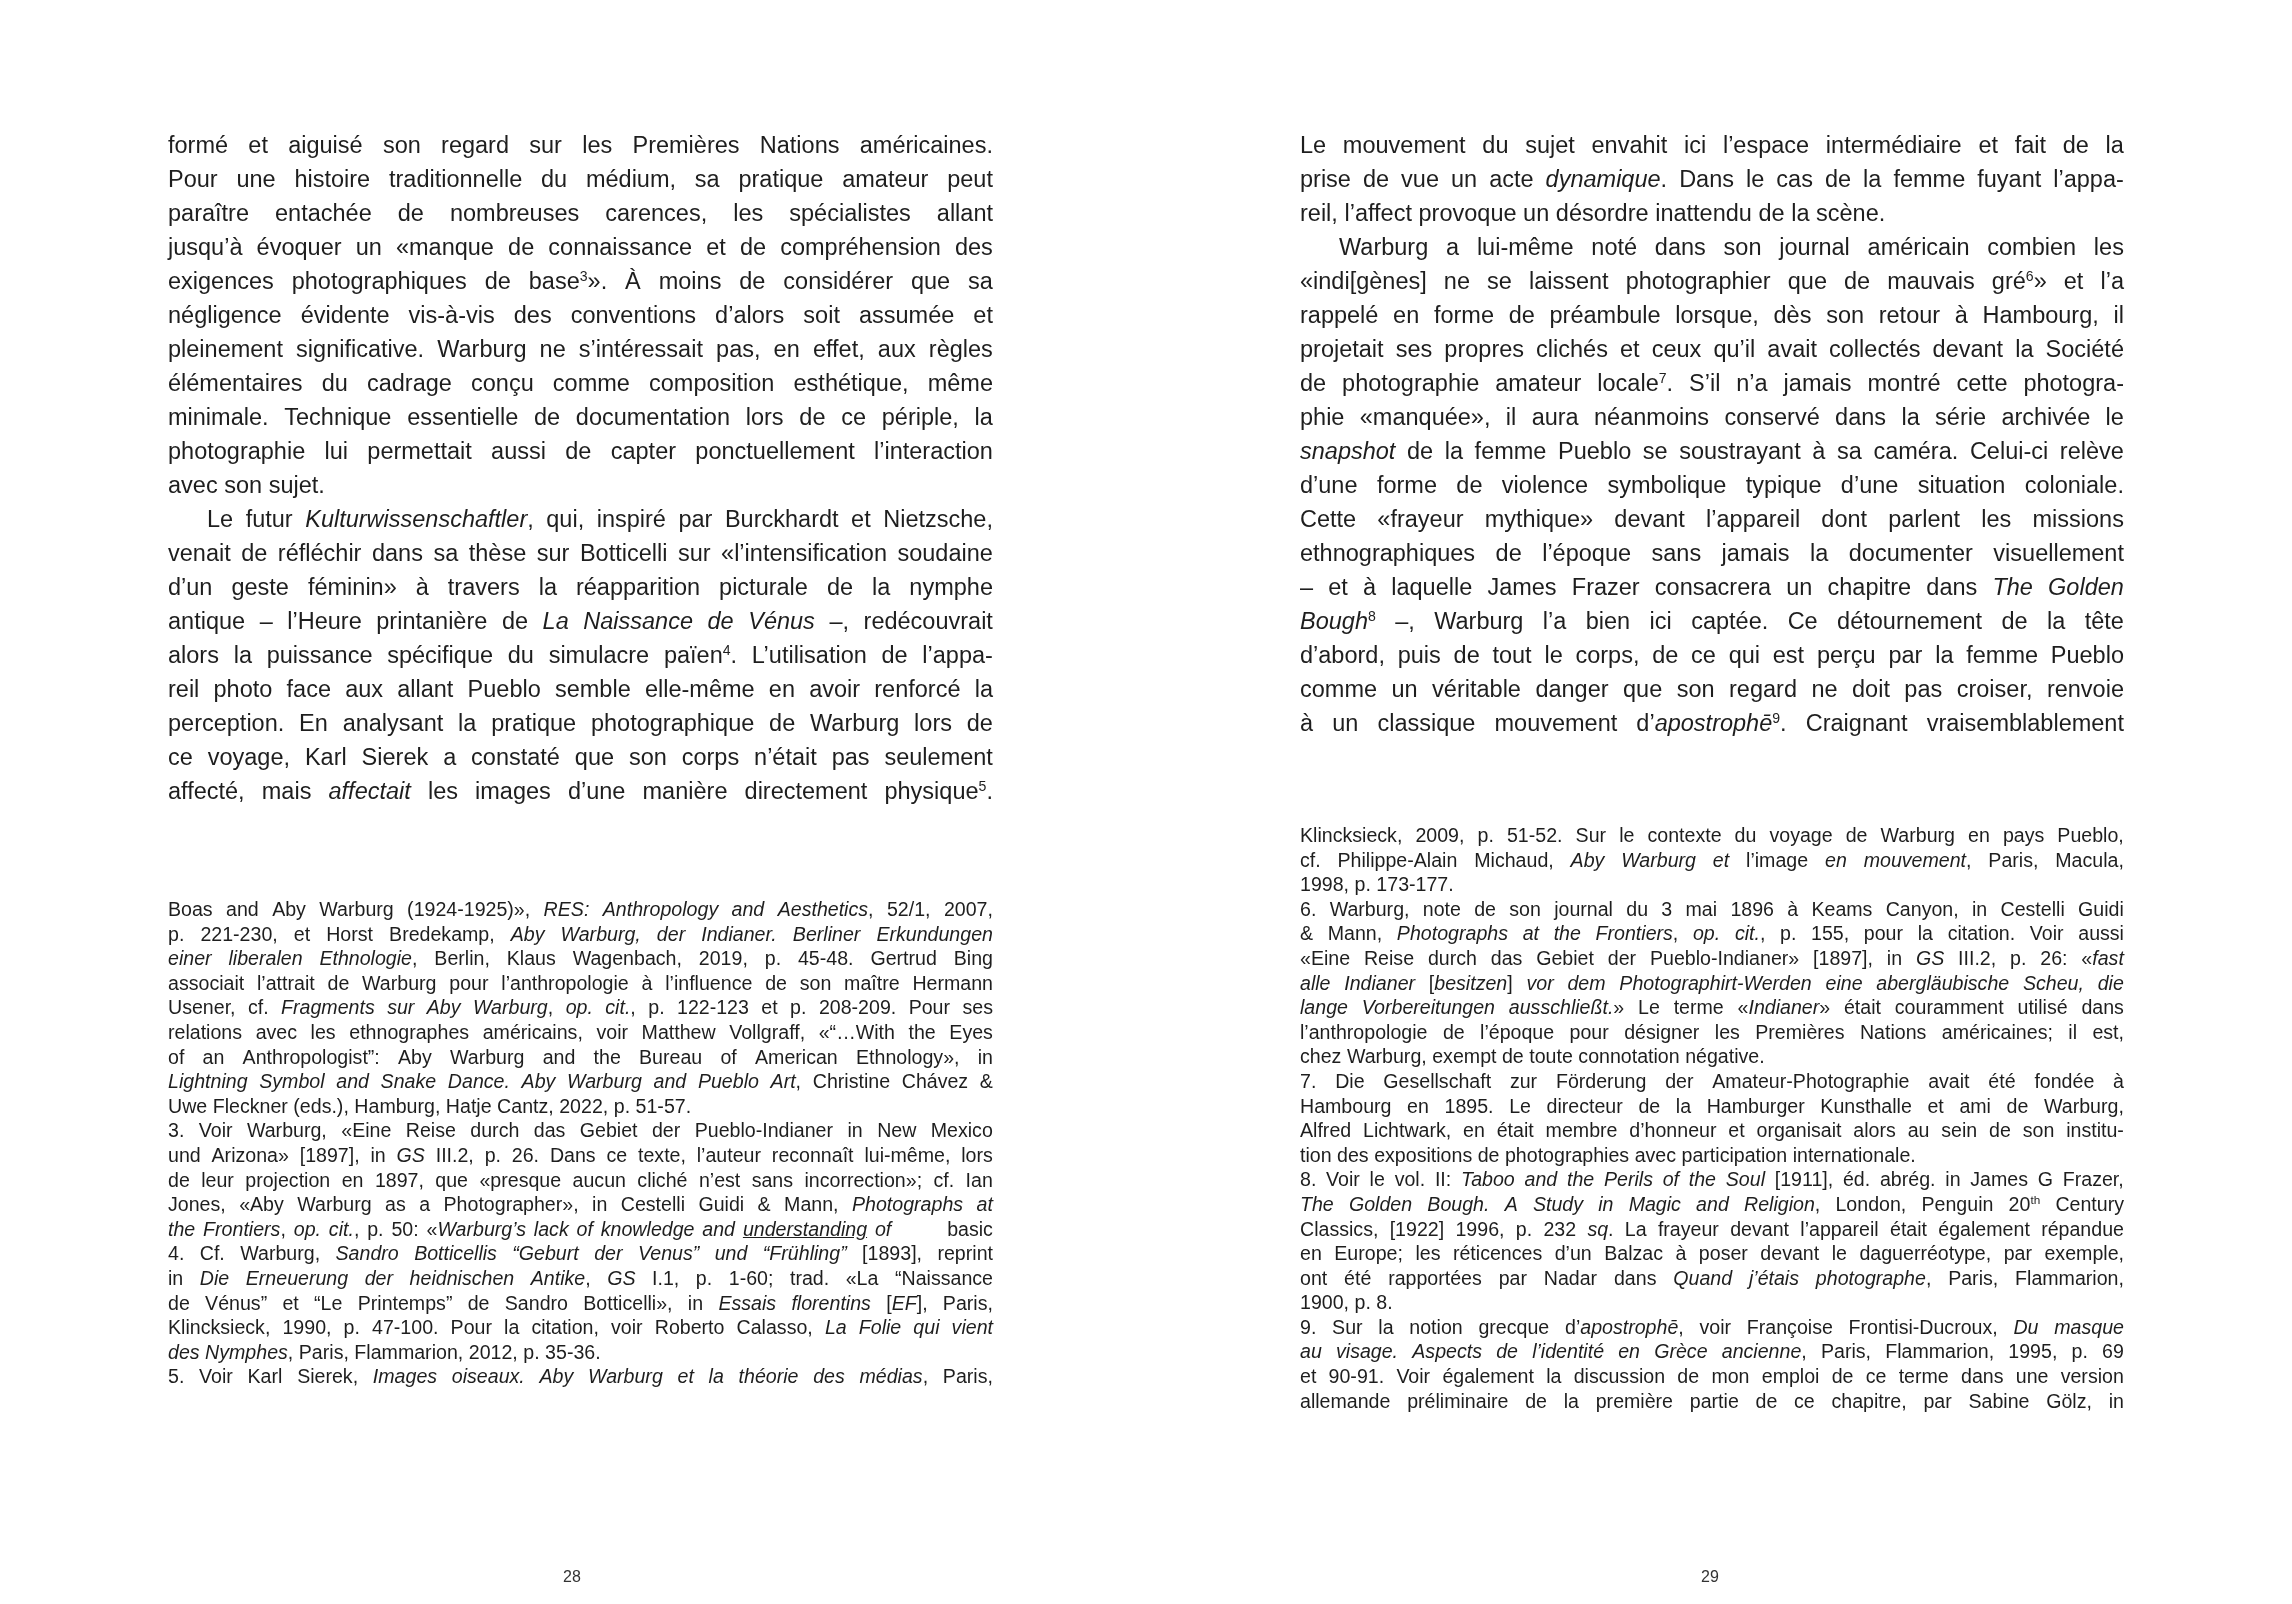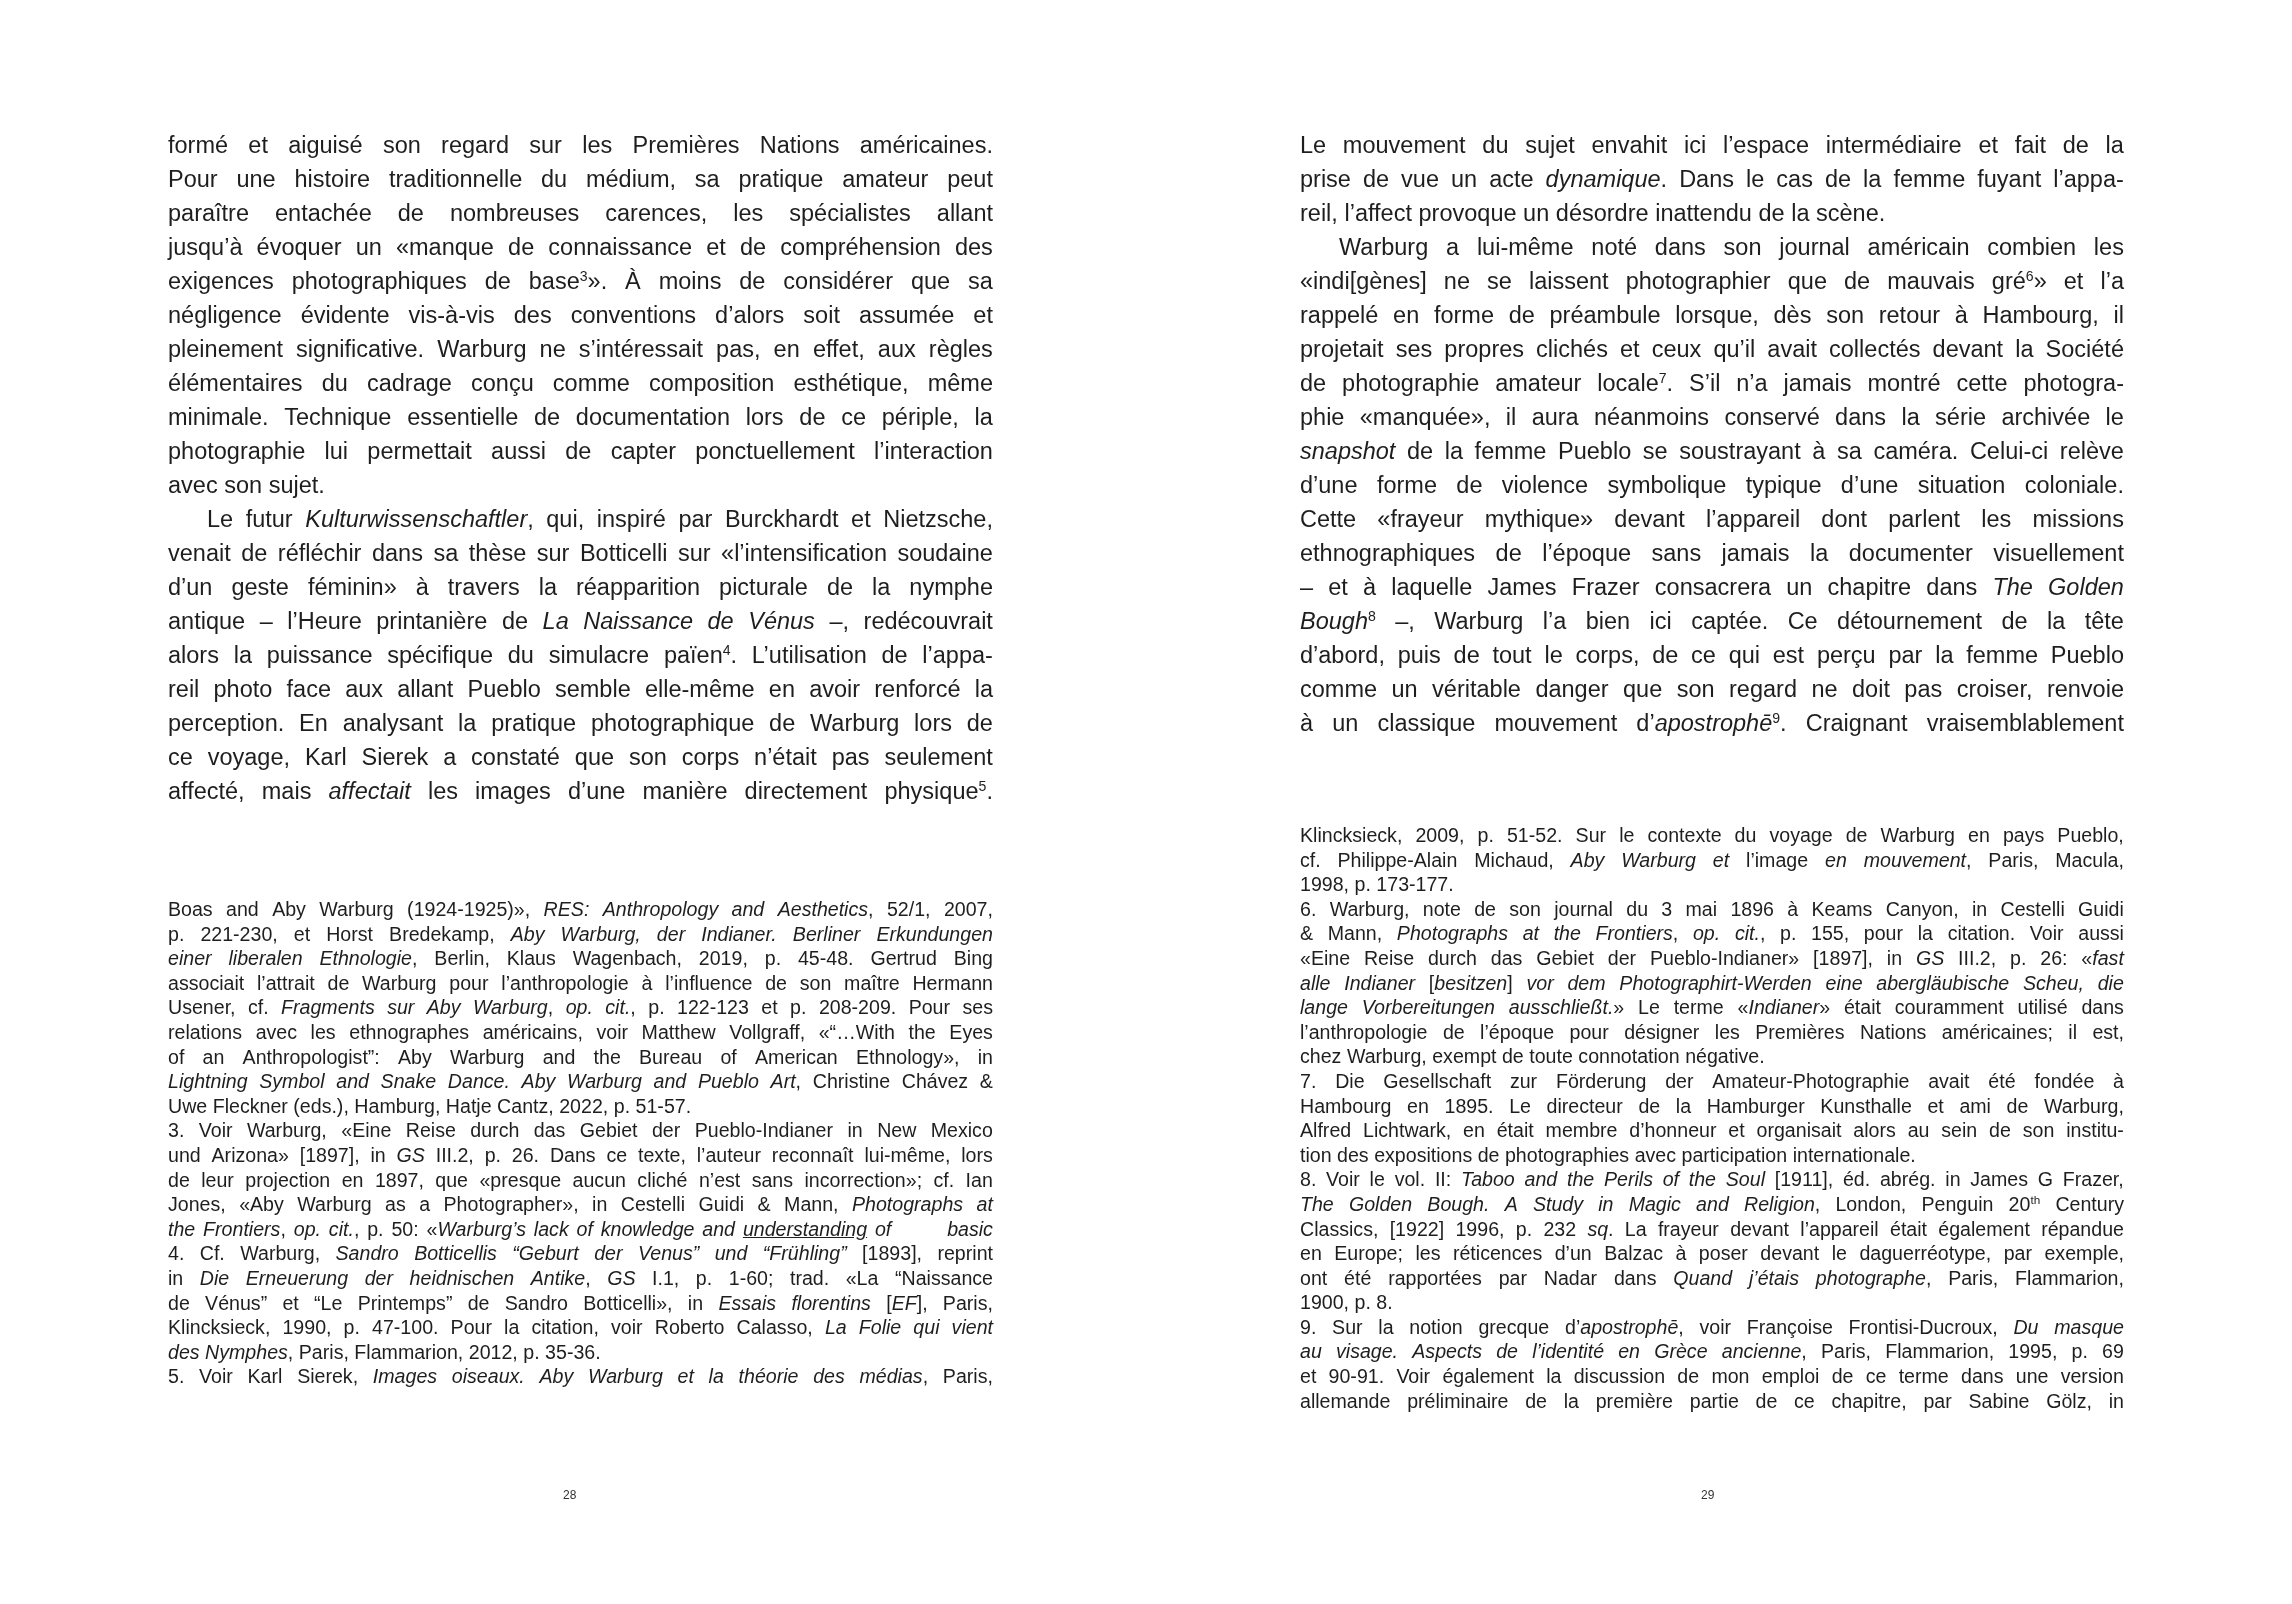--- a/index.html
+++ b/index.html
@@ -7,21 +7,21 @@
          font-family: "Liberation Sans", "DejaVu Sans", sans-serif; color: #1e1e1e; }
   .page { position: absolute; top: 0; height: 1604px; }
   .page-left { left: 0; width: 1146px; }
   .page-right { left: 1146px; width: 1146px; }
   .col { position: absolute; }
   .page-left .col { left: 168px; width: 825px; }
   .page-right .col { left: 154px; width: 824px; }
   .body-text { top: 128px; font-size: 23.5px; line-height: 34px; }
   .fn-left { top: 897px; font-size: 19.6px; line-height: 24.6px; }
   .fn-right { top: 823px; font-size: 19.6px; line-height: 24.6px; }
-  .folio { position: absolute; top: 1488px; font-size: 12px; color: #333; }
+  .folio { position: absolute; top: 1568px; font-size: 16px; color: #333; }
   .page-left .folio { left: 563px; }
   .page-right .folio { left: 555px; }
   
   .jline { display: flex; justify-content: space-between; white-space: nowrap; }
   .jline.last { justify-content: flex-start; gap: 0.28em; }
   .jline.indent { padding-left: 39px; }
   .word { white-space: pre; }
 </style>
 </head>
 <body>
@@ -454,21 +454,21 @@
         <span class="word"><span style="font-style: italic;">cit.</span><span>,</span></span>
         <span class="word"><span>p.</span></span>
         <span class="word"><span>50:</span></span>
         <span class="word"><span>«</span><span style="font-style: italic;">Warburg’s</span></span>
         <span class="word"><span style="font-style: italic;">lack</span></span>
         <span class="word"><span style="font-style: italic;">of</span></span>
         <span class="word"><span style="font-style: italic;">knowledge</span></span>
         <span class="word"><span style="font-style: italic;">and</span></span>
         <span class="word"><span style="font-style: italic; text-decoration: underline;">understanding</span></span>
         <span class="word"><span style="font-style: italic;">of</span></span>
-        <span class="word"><span style="font-style: italic; margin-left: 48px;">basic</span></span>
+        <span class="word"><span style=" margin-left: 48px;">basic</span></span>
       </div>
       <div class="jline">
         <span class="word"><span>4.</span></span>
         <span class="word"><span>Cf.</span></span>
         <span class="word"><span>Warburg,</span></span>
         <span class="word"><span style="font-style: italic;">Sandro</span></span>
         <span class="word"><span style="font-style: italic;">Botticellis</span></span>
         <span class="word"><span style="font-style: italic;">“Geburt</span></span>
         <span class="word"><span style="font-style: italic;">der</span></span>
         <span class="word"><span style="font-style: italic;">Venus”</span></span>

